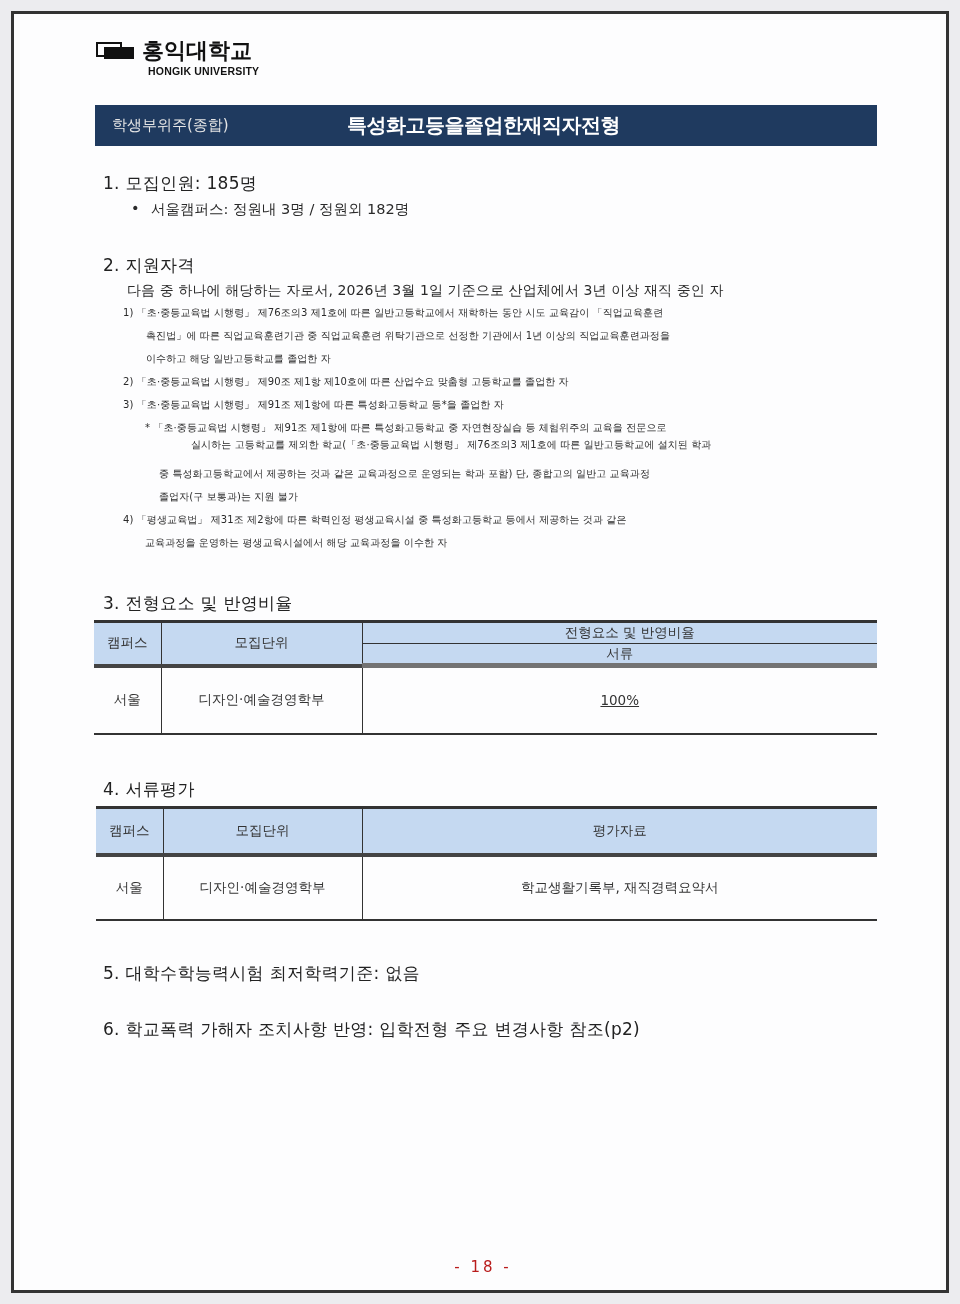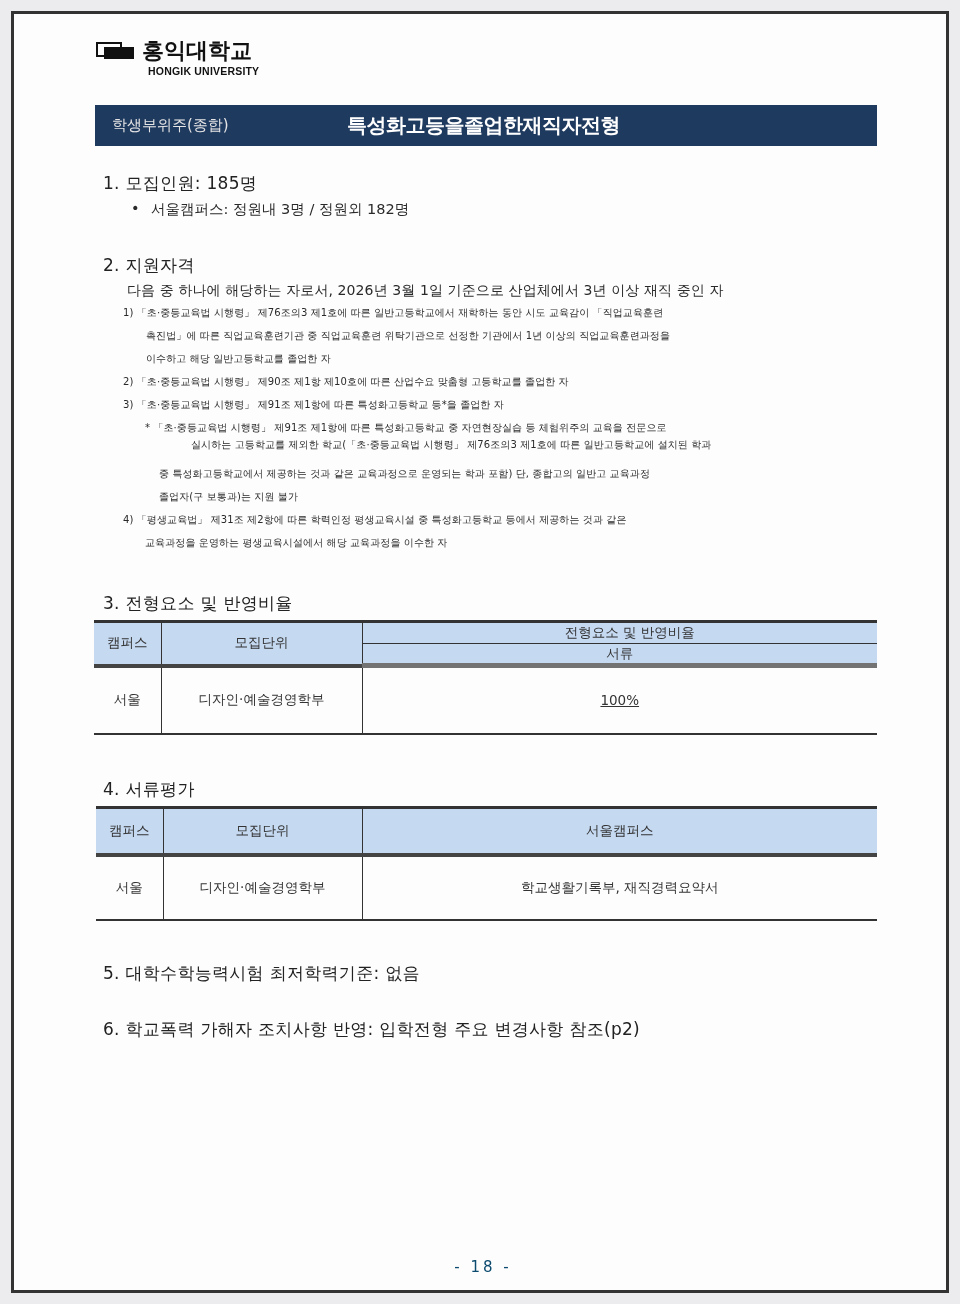--- a/index.html
+++ b/index.html
@@ -25,21 +25,21 @@
   .titlebar .cat { color: #e5e5e5; font-size: 15px; margin-left: 17px; width: 235px; }
   .titlebar .name { color: #fff; font-size: 20px; font-weight: bold; letter-spacing: -0.5px; }
   
   .sec-h { position: absolute; font-size: 17px; color: #222; letter-spacing: 0.3px; }
   .line { position: absolute; font-size: 10px; color: #2a2a2a; white-space: nowrap; letter-spacing: 0.1px; }
   .bullet { position: absolute; font-size: 14.5px; color: #2a2a2a; white-space: nowrap; }
   
   table.doc { position: absolute; border-collapse: collapse; font-size: 13.5px; color: #333; }
   table.doc th { background: #c5d9f1; font-weight: normal; text-align: center; }
   table.doc td { text-align: center; background: #fdfdfe; }
-  .page-num { position: absolute; left: 0; width: 938px; top: 1244px; text-align: center; font-size: 15px; color: #0c4a6e; letter-spacing: 3px; }
+  .page-num { position: absolute; left: 0; width: 938px; top: 1244px; text-align: center; font-size: 15px; color: #b91c1c; letter-spacing: 3px; }
 </style>
 </head>
 <body>
 
 <div class="page">
 
   <div class="logo">
     <div class="logo-row">
       <div class="logo-mark">
         <div class="outer"></div>
@@ -91,21 +91,21 @@
     </tr>
   </tbody>
     </table>
 
   <div class="sec-h" style="left:89px; top:764px;">4.  서류평가</div>
   <table class="doc" style="left:82px; top:792px; width:781px;">
     <tbody>
         <tr style="height:47px;">
       <th style="width:67px; border-top:3px solid #333; border-bottom:4px solid #444; border-right:1px solid #333;">캠퍼스</th>
       <th style="width:199px; border-top:3px solid #333; border-bottom:4px solid #444; border-right:1px solid #333;">모집단위</th>
-      <th style="border-top:3px solid #333; border-bottom:4px solid #444;">서울캠퍼스</th>
+      <th style="border-top:3px solid #333; border-bottom:4px solid #444;">평가자료</th>
     </tr>
     <tr style="height:65px;">
       <td style="border-right:1px solid #333; border-bottom:2px solid #333;">서울</td>
       <td style="border-right:1px solid #333; border-bottom:2px solid #333;">디자인·예술경영학부</td>
       <td style="border-bottom:2px solid #333;">학교생활기록부,  재직경력요약서</td>
     </tr>
   </tbody>
     </table>
 
   <div class="sec-h" style="left:89px; top:948px;">5.  대학수학능력시험  최저학력기준:  없음</div>

